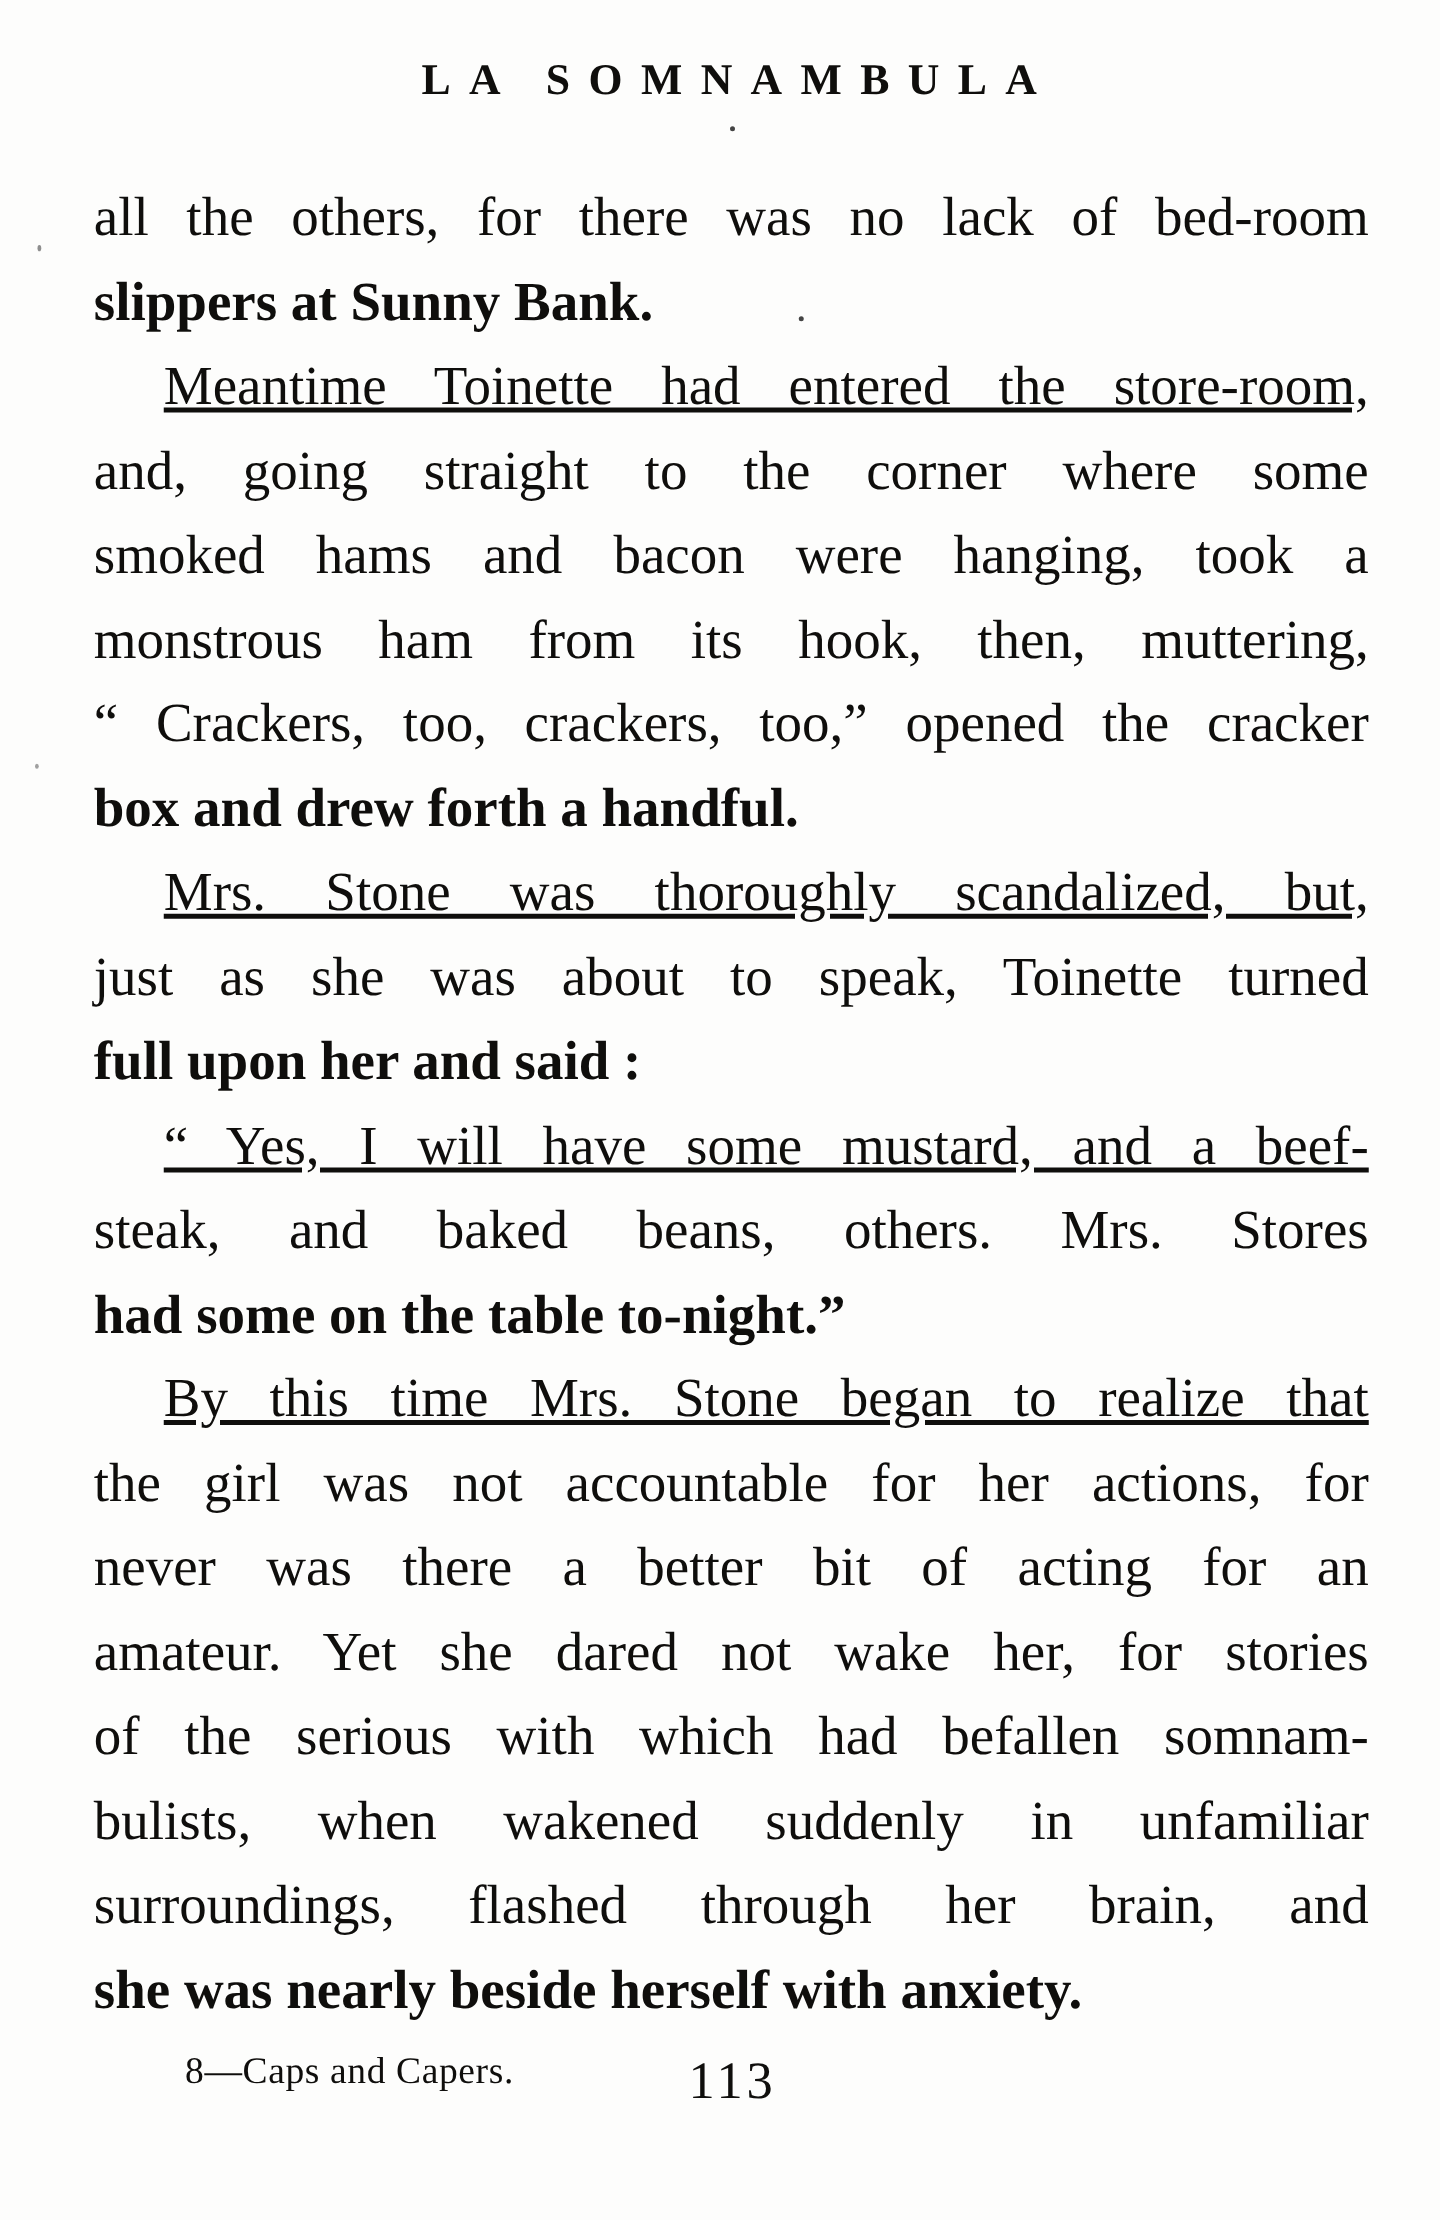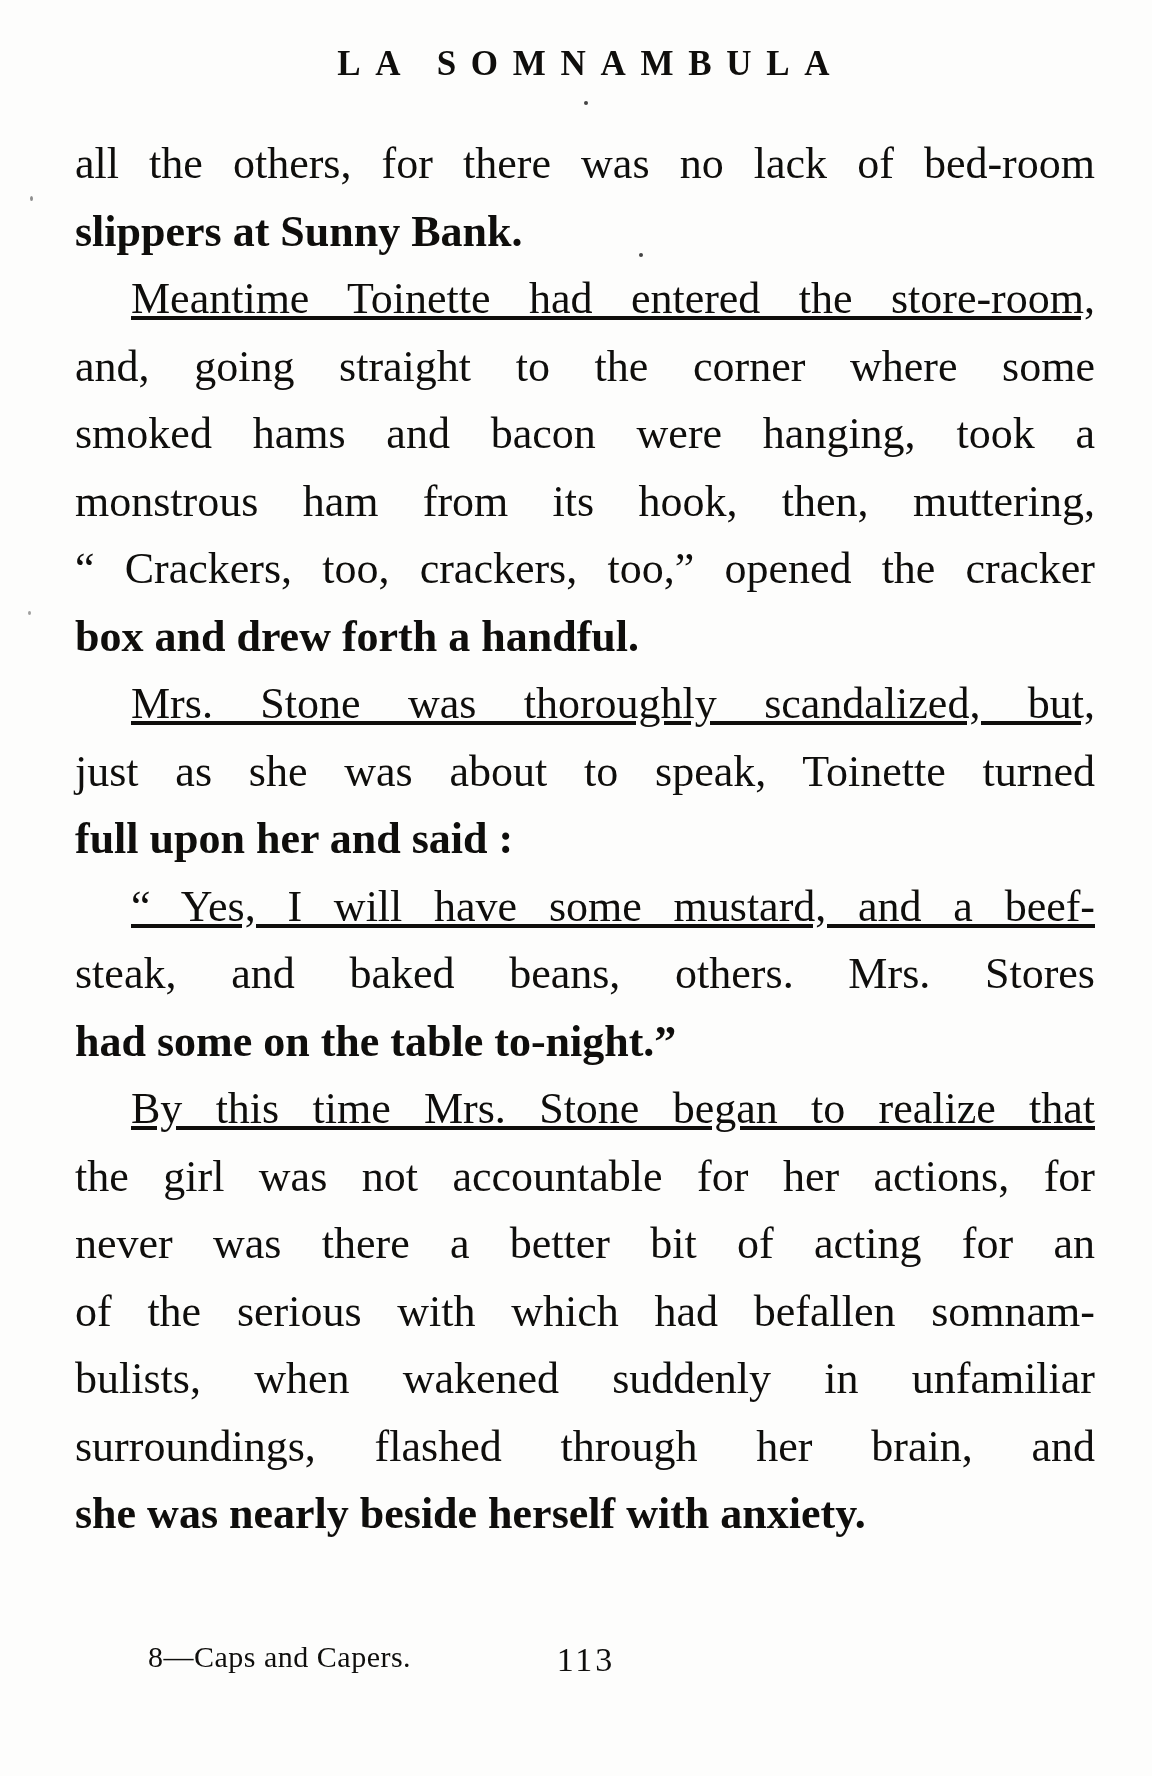--- a/index.html
+++ b/index.html
@@ -22,21 +22,21 @@
     width: 1152px;
     text-align: center;
     font-size: 35px;
     font-weight: 600;
     letter-spacing: 0.42em;
     padding-left: 0.42em; 
     white-space: nowrap;
   }
   .body-text {
     position: absolute;
-    top: 130px;
+    top: 140px;
     left: 75px;
     width: 1020px;
     font-size: 44px;
     line-height: 67.5px;
     text-rendering: optimizeLegibility;
   }
   .line {
     text-align: justify;
     text-align-last: justify;
     -moz-text-align-last: justify;
@@ -57,21 +57,21 @@
     left: 148px;
     font-size: 30px;
     letter-spacing: 0.5px;
   }
   .page-number {
     position: absolute;
     top: 1641px;
     left: 520px;
     width: 132px;
     text-align: center;
-    font-size: 34px;
+    font-size: 42px;
     letter-spacing: 3px;
     font-variant-numeric: oldstyle-nums;
   }
   
   .speck {
     position: absolute;
     background: #444;
     border-radius: 50%;
   }
   .speck.s1 { left: 584px; top: 101px; width: 4px; height: 4px; }
@@ -95,20 +95,21 @@
     <div class="line last">box and drew forth a handful.</div>
     <div class="line indent">Mrs. Stone was thoroughly scandalized, but,</div>
     <div class="line">just as she was about to speak, Toinette turned</div>
     <div class="line last">full upon her and said :</div>
     <div class="line indent">“ Yes, I will have some mustard, and a beef-</div>
     <div class="line">steak, and baked beans, others.  Mrs. Stores</div>
     <div class="line last">had some on the table to-night.”</div>
     <div class="line indent">By this time Mrs. Stone began to realize that</div>
     <div class="line">the girl was not accountable for her actions, for</div>
     <div class="line">never was there a better bit of acting for an</div>
+    <div class="line">amateur.   Yet she dared not wake her, for stories</div>
     <div class="line">of the serious with which had befallen somnam-</div>
     <div class="line">bulists, when wakened suddenly in unfamiliar</div>
     <div class="line">surroundings, flashed through her brain, and</div>
     <div class="line last">she was nearly beside herself with anxiety.</div>
   </div>
 
 <div class="footer-signature">8—Caps and Capers.</div>
 
 <div class="page-number">113</div>
 

